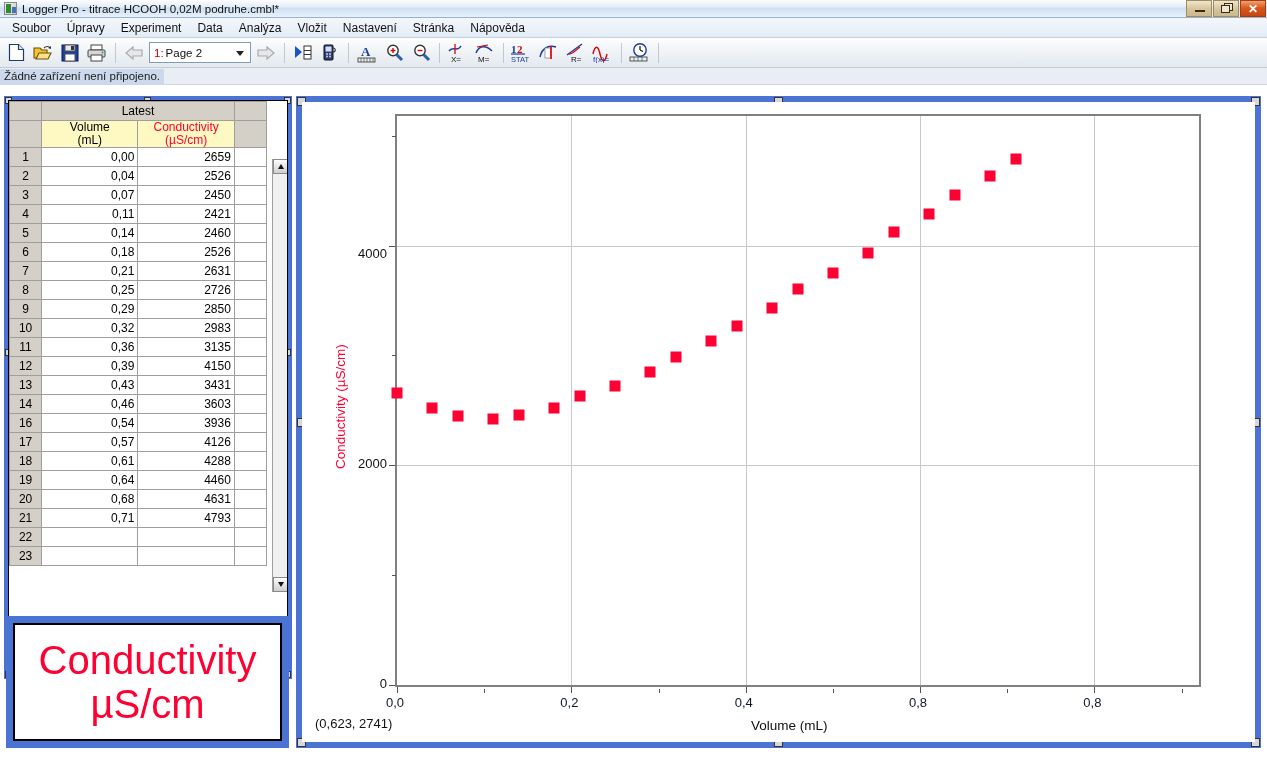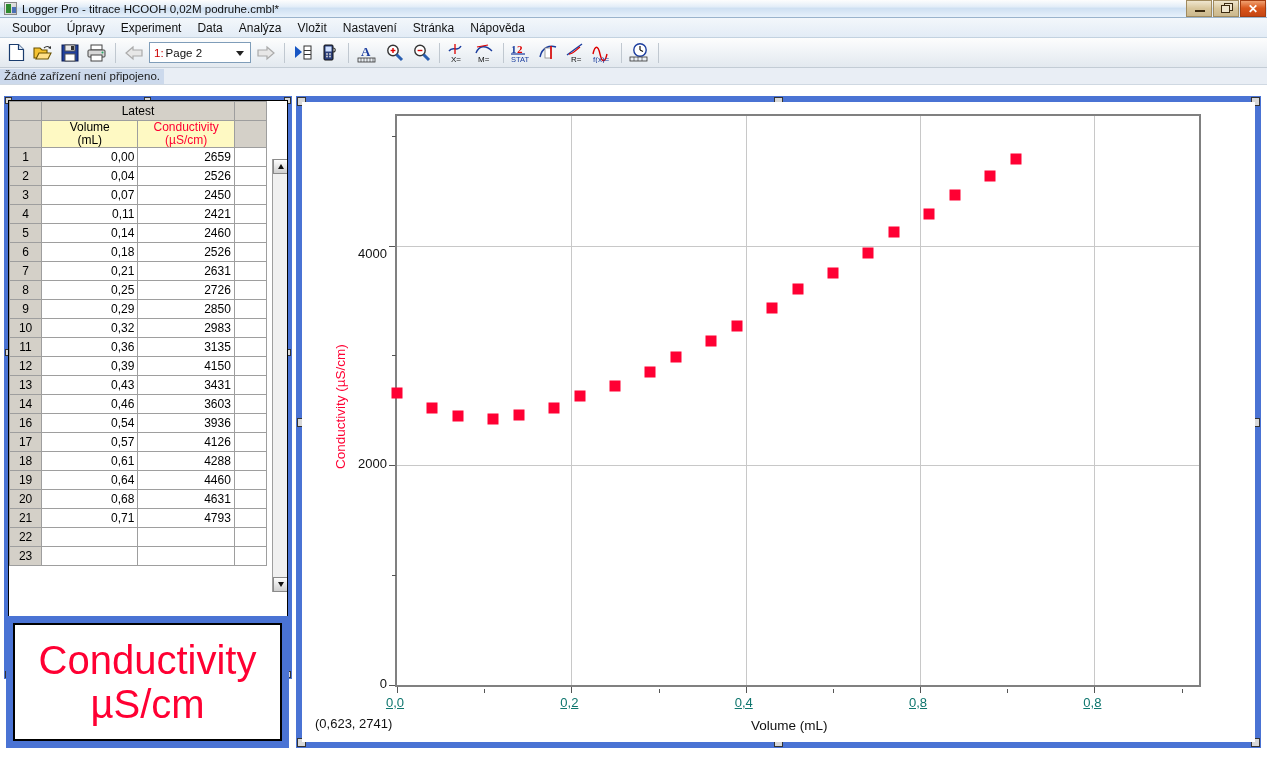--- a/index.html
+++ b/index.html
@@ -193,21 +193,21 @@
   }
   .panel-graph .inner { width: 100%; height: 100%; background: #fff; position: relative; overflow: hidden; }
   .plot-frame {
     position: absolute; left: 93px; top: 12px; width: 806px; height: 573px;
     border: 2px solid #808080; background: #fff;
   }
   .gridline-v { position:absolute; top:0; bottom:0; width:1px; background:#c8c8c8; }
   .gridline-h { position:absolute; left:0; right:0; height:1px; background:#c8c8c8; }
   .tick-x { position:absolute; width:1px; height:6px; background:#555; bottom:-8px; }
   .tick-y { position:absolute; height:1px; width:6px; background:#555; left:-8px; }
-  .xlabel-tick { position:absolute; font-size:13px; color:#0f766e; transform: translateX(-50%); text-decoration: underline; }
+  .xlabel-tick { position:absolute; font-size:13px; color:#0f172a; transform: translateX(-50%); }
   .ylabel-tick { position:absolute; font-size:13px; color:#111; transform: translateY(-50%); text-align:right; }
   .dot { position:absolute; width:11px; height:11px; background:#ff0033; transform: translate(-50%,-50%); }
   .axis-x-title { position:absolute; font-size:13.5px; color:#111; }
   .axis-y-title {
     position:absolute; font-size:13.5px; color:#ff0033;
     transform-origin: 0 0; transform: rotate(-90deg);
     white-space: nowrap;
   }
   .coord-readout { position:absolute; font-size:13px; color:#111; }
 

